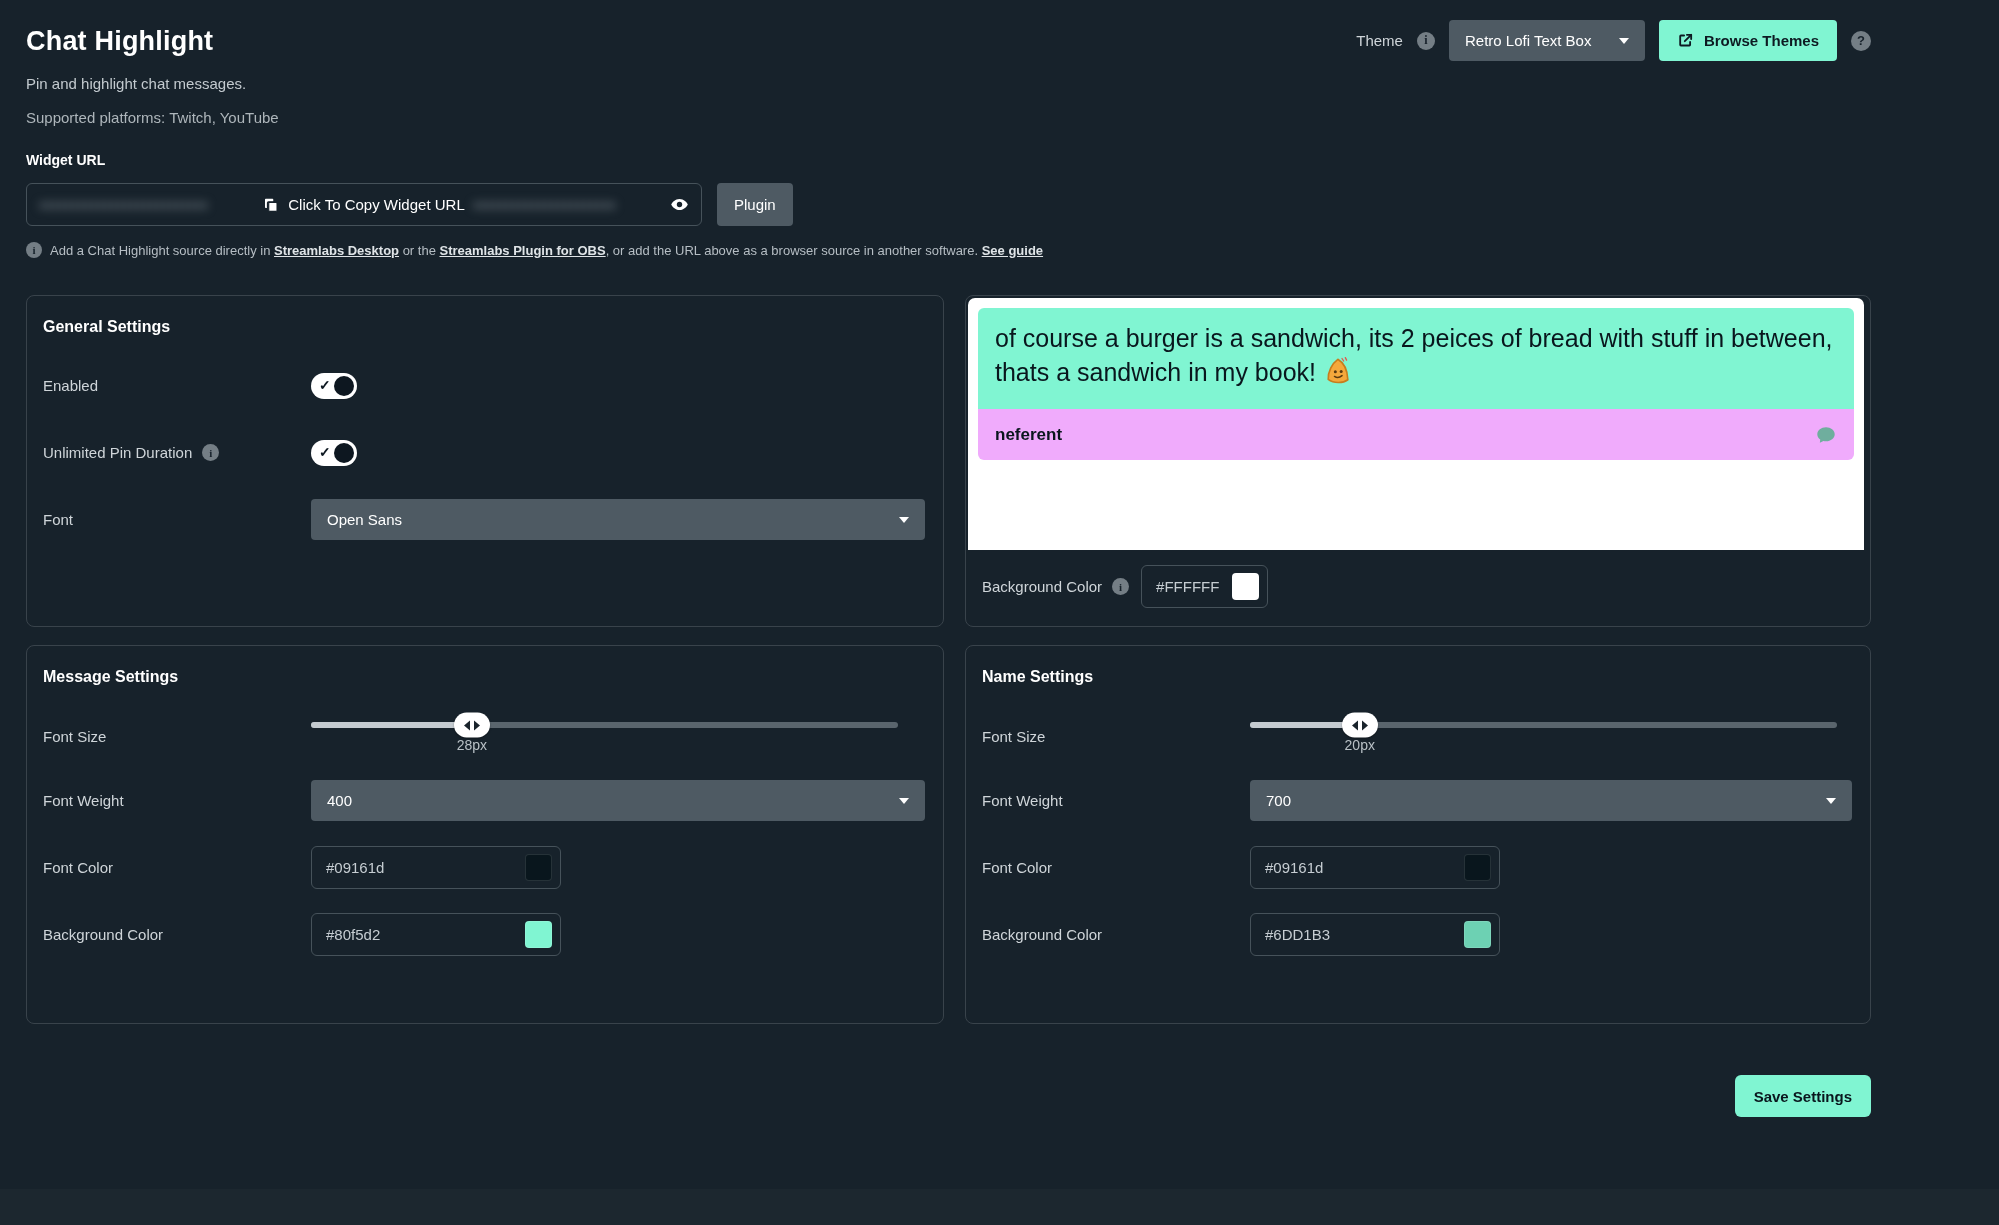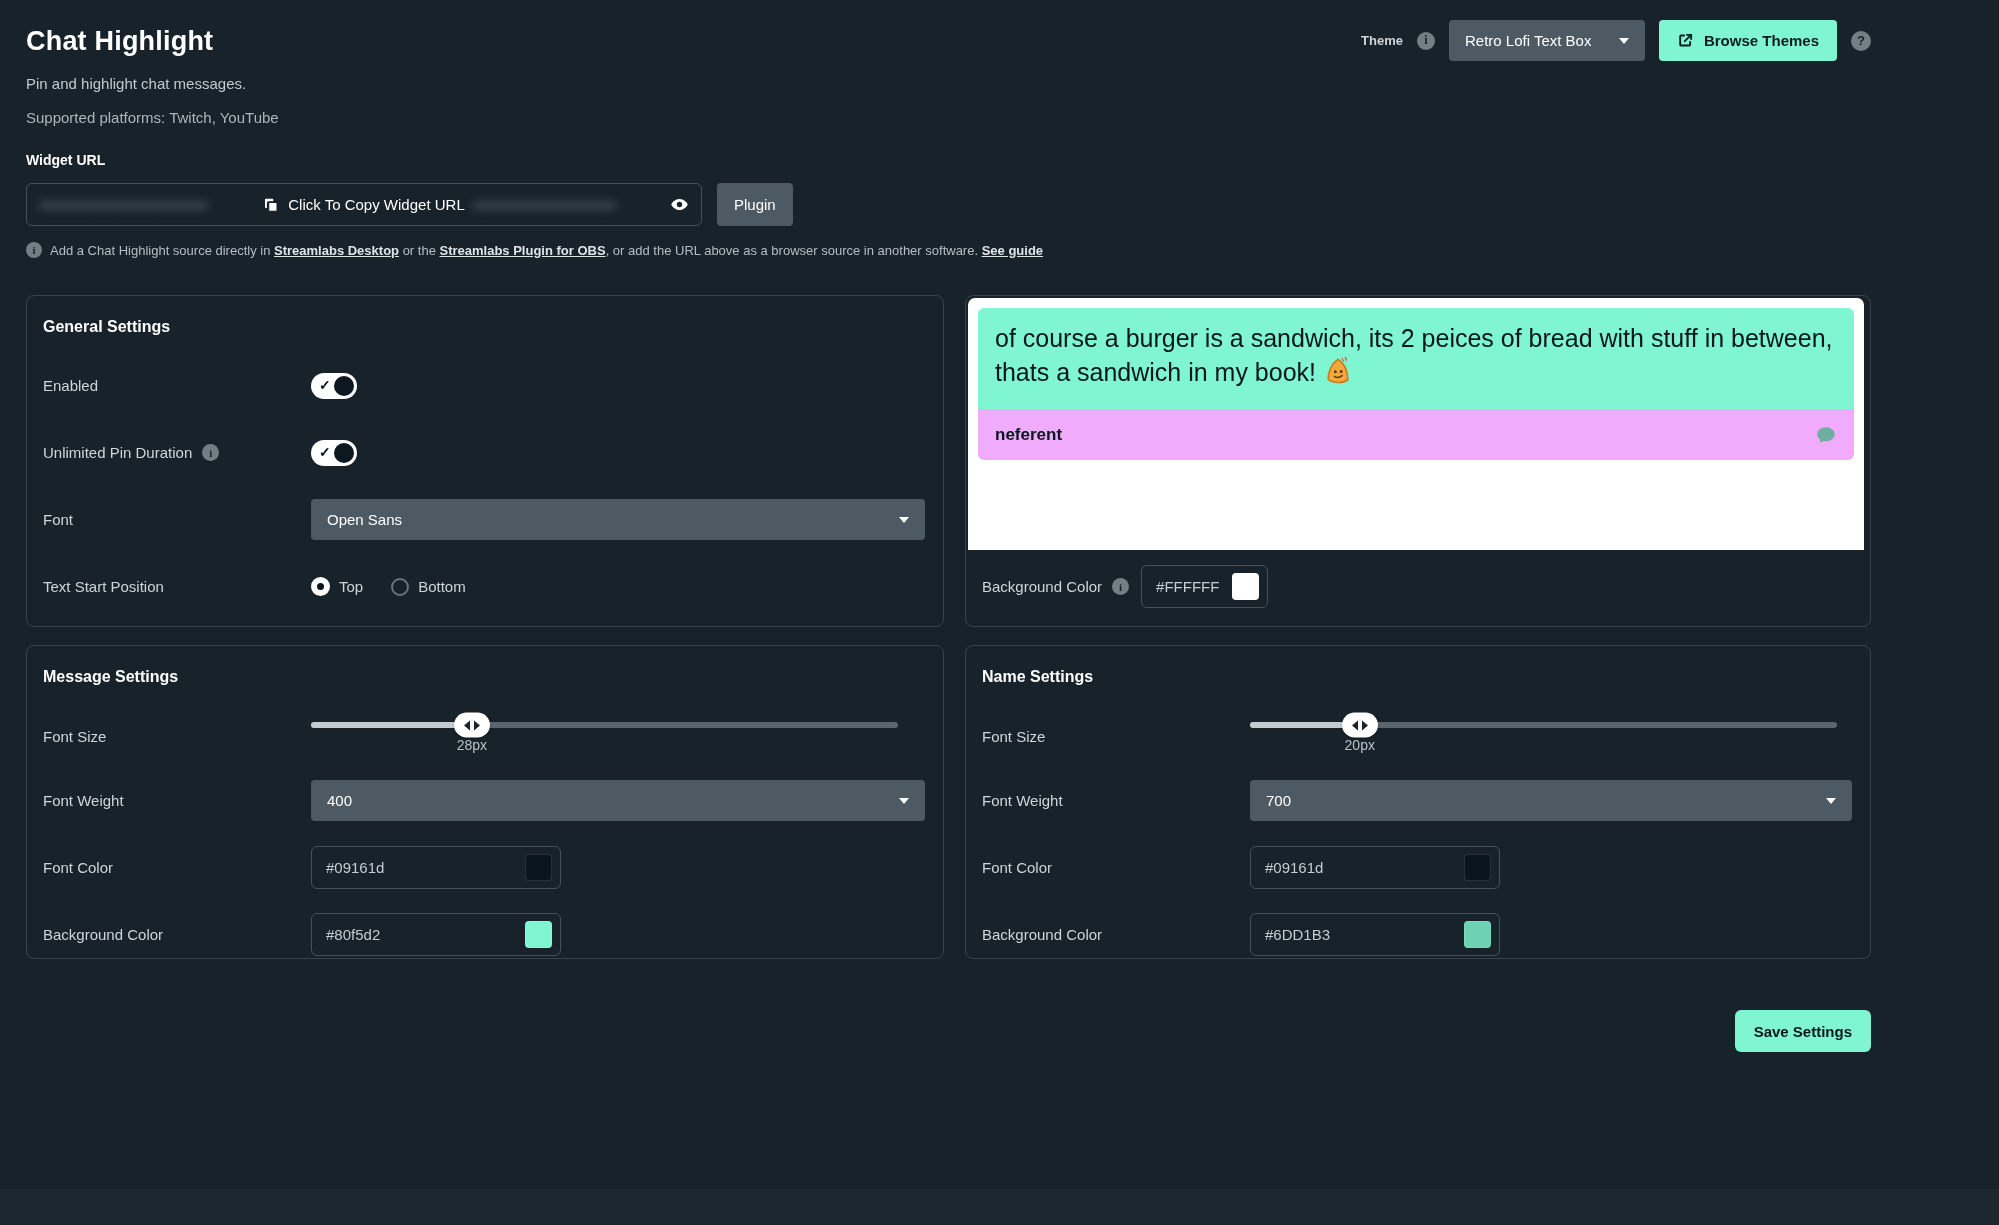--- a/index.html
+++ b/index.html
@@ -10,21 +10,21 @@
     color: #fff;
     overflow: hidden;
     position: relative;
   }
   .content { padding: 20px 128px 0 26px; }
 
   
   .header-row { display: flex; justify-content: space-between; align-items: flex-start; }
   .page-title { font-size: 27px; font-weight: bold; letter-spacing: .2px; padding-top: 6px; }
   .theme-controls { display: flex; align-items: center; gap: 14px; }
-  .theme-label { font-size: 13px; color: #cfd5d9; font-weight: bold; }
+  .theme-label { font-size: 15px; color: #cfd5d9; }
   .info-circle {
     width: 18px; height: 18px; border-radius: 50%;
     background: #747E85; color: #17222B;
     display: inline-flex; align-items: center; justify-content: center;
     font-size: 12px; font-weight: bold; font-family: "Liberation Serif", serif;
     flex: 0 0 auto;
   }
   .help-circle {
     width: 20px; height: 20px; border-radius: 50%;
     background: #747E85; color: #17222B;
@@ -78,21 +78,21 @@
     display: grid;
     grid-template-columns: 918px 906px;
     column-gap: 21px;
     row-gap: 18px;
   }
   .panel {
     border: 1px solid #39434B; border-radius: 8px;
     padding: 22px 18px 16px 16px; position: relative;
   }
   .panel.row1 { height: 332px; }
-  .panel.row2 { height: 314px; }
+  .panel.row2 { height: 379px; }
   .panel-title { font-size: 16px; font-weight: bold; color: #fff; margin-bottom: 28px; }
   .setting-row { display: flex; align-items: center; min-height: 43px; margin-bottom: 24px; }
   .setting-label {
     flex: 0 0 268px; font-size: 15px; color: #cfd5d9;
     display: flex; align-items: center; gap: 10px;
   }
   .setting-control { flex: 1 1 auto; display: flex; align-items: center; }
 
   
   .toggle {
@@ -275,37 +275,20 @@
             <span>Font</span>
           </span>
         <div class="setting-control">
           <div class="select-box panel-select">
             <span>Open Sans</span>
             <span class="caret-down"></span>
           </div>
         </div>
       </div>
 
-      <div class="setting-row">
-        <span class="setting-label">
-            <span>Text Start Position</span>
-          </span>
-        <div class="setting-control">
-          <div class="radio-group">
-            <span class="radio-option">
-              <span class="radio-dot-selected"></span>
-              <span class="radio-text">Top</span>
-            </span>
-            <span class="radio-option">
-              <span class="radio-dot"></span>
-              <span class="radio-text">Bottom</span>
-            </span>
-          </div>
-        </div>
-      </div>
     </div>
 
     <div class="panel row1 preview-panel">
       <div class="preview-card">
         <div class="chat-message-block" style="background:#80f5d2">
           <span>of course a burger is a sandwich, its 2 peices of bread with stuff in between, thats a sandwich in my book!</span><span class="emote"><svg width="30" height="30" viewBox="0 0 36 36">
             <path d="M19 4 C 12 9, 7 19, 7.5 28 C 14 33, 25 33, 31 28.5 C 30.5 17, 26 8, 19 4 Z" fill="#F5A83C" stroke="#C77D1E" stroke-width="2" stroke-linejoin="round"></path>
             <circle cx="16" cy="19" r="1.8" fill="#5a3a10"></circle>
             <circle cx="23" cy="18.5" r="1.8" fill="#5a3a10"></circle>
             <path d="M15 24.5 Q 19.5 27.5 24 23.5" fill="none" stroke="#5a3a10" stroke-width="1.8" stroke-linecap="round"></path>

